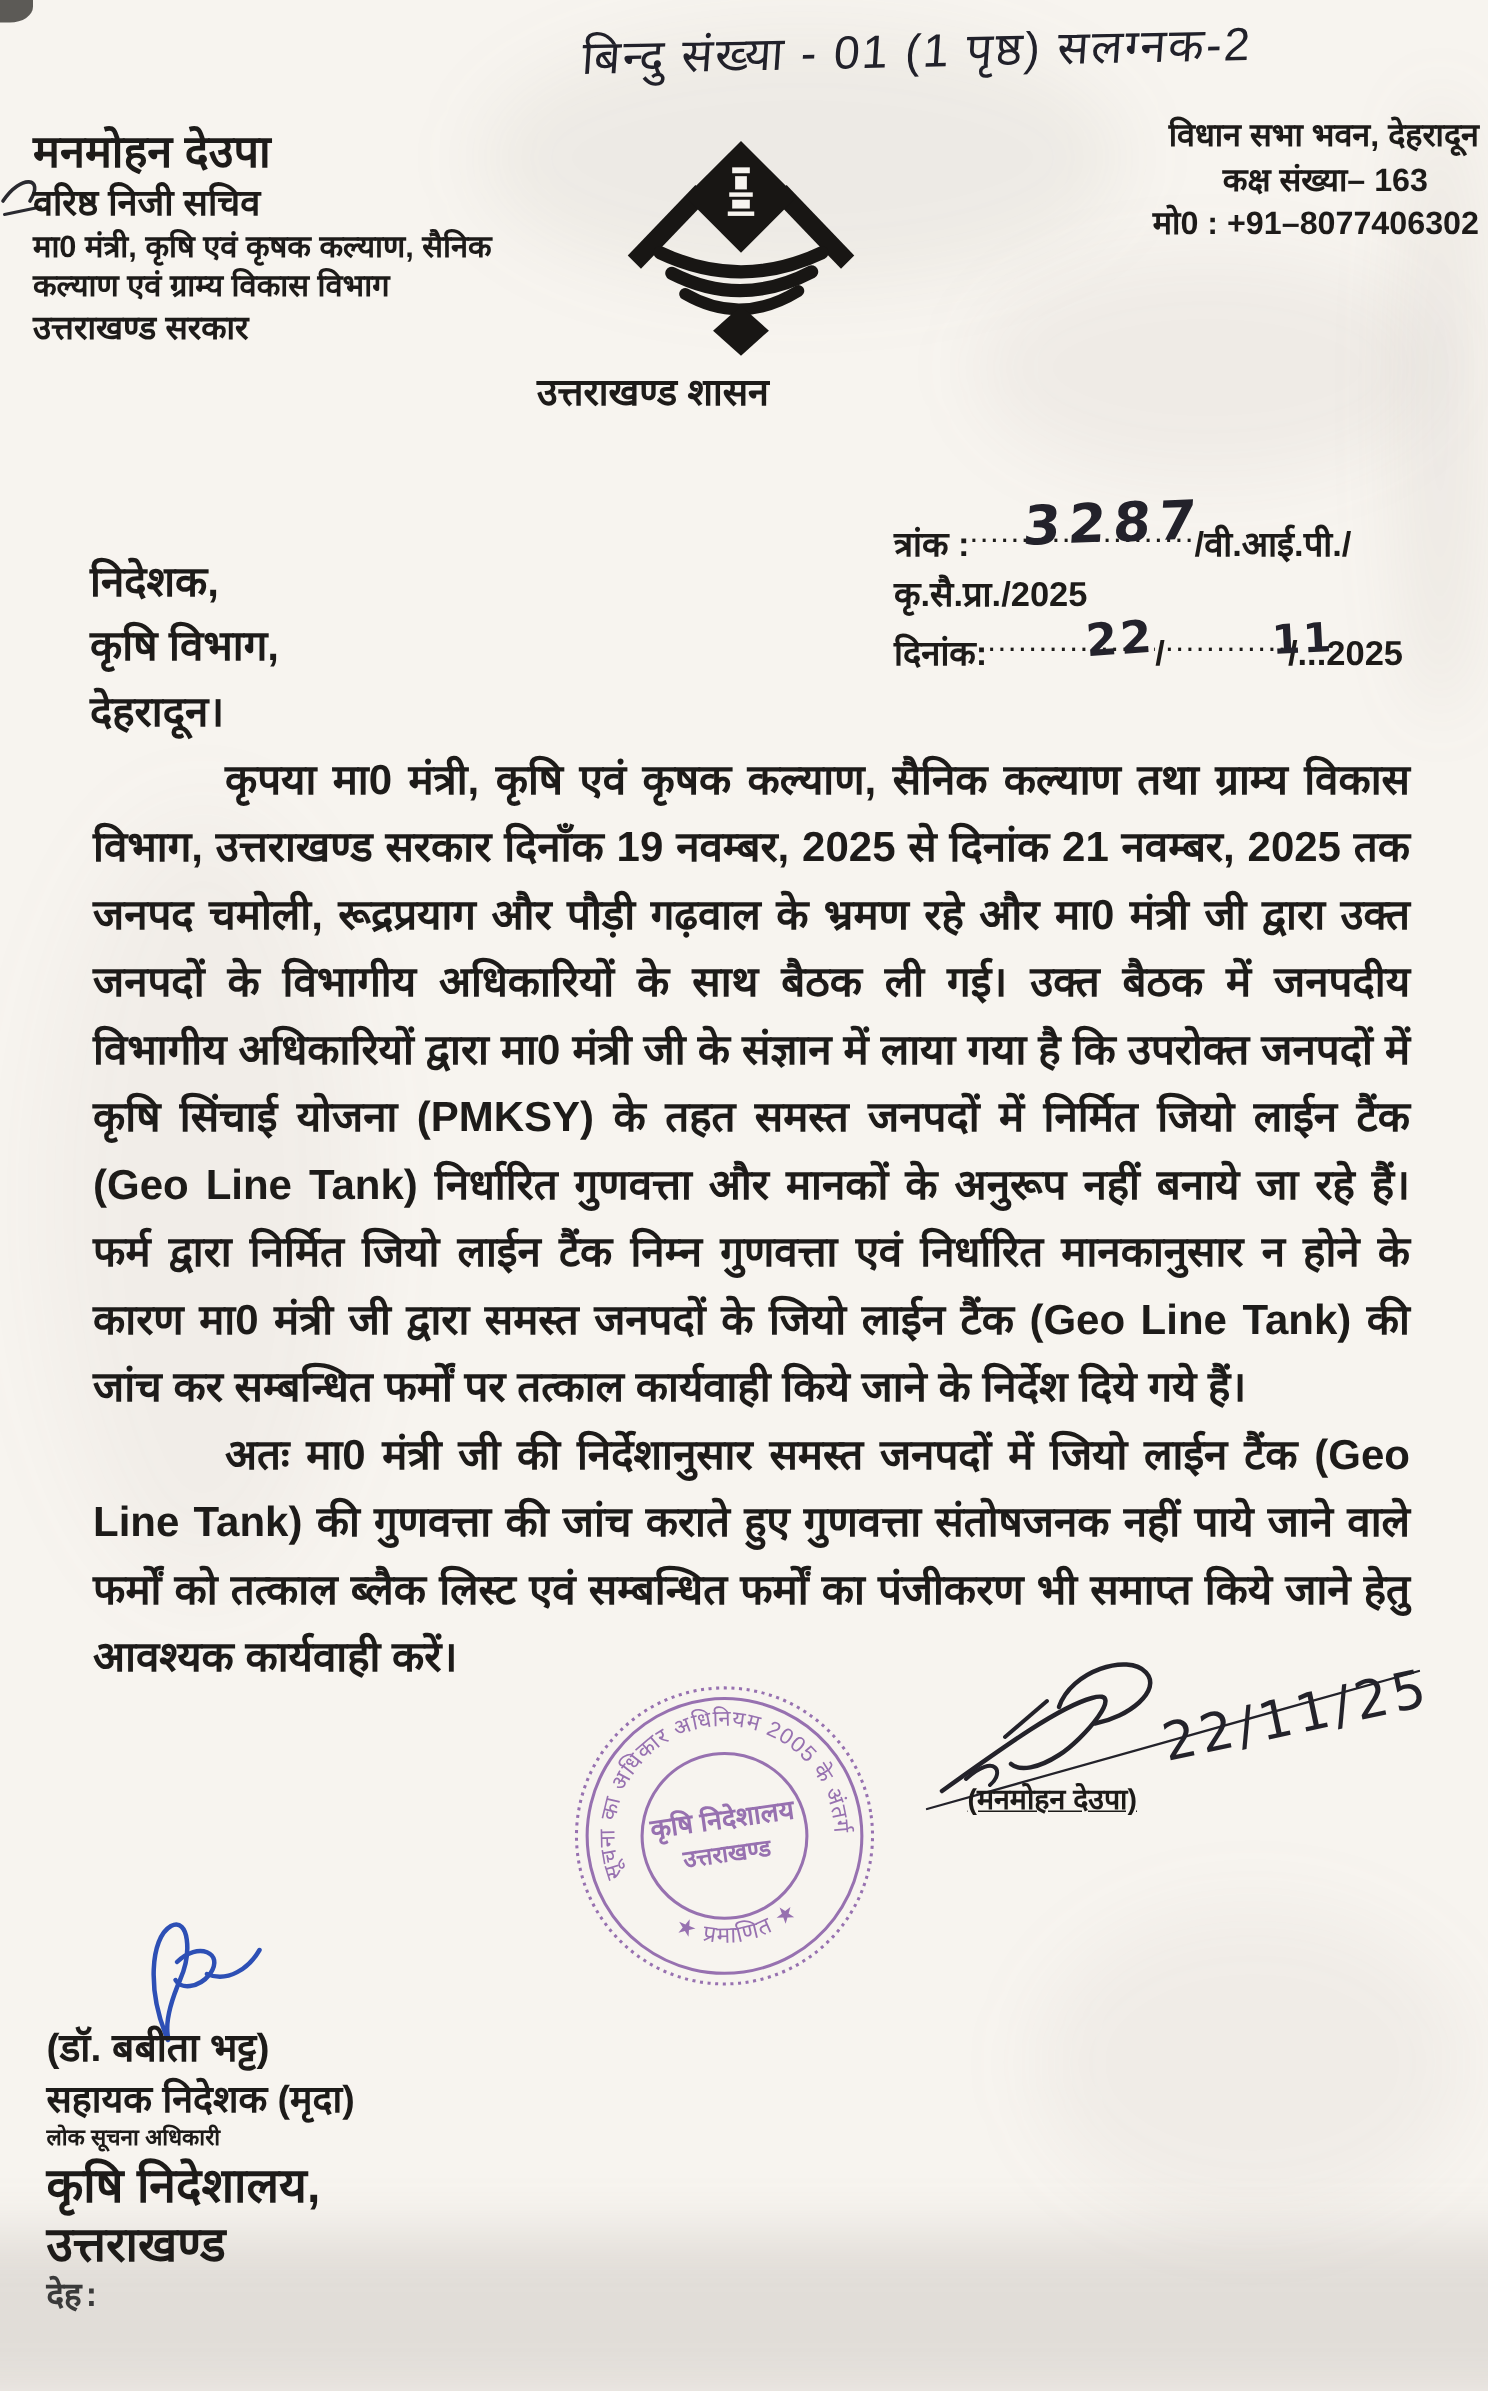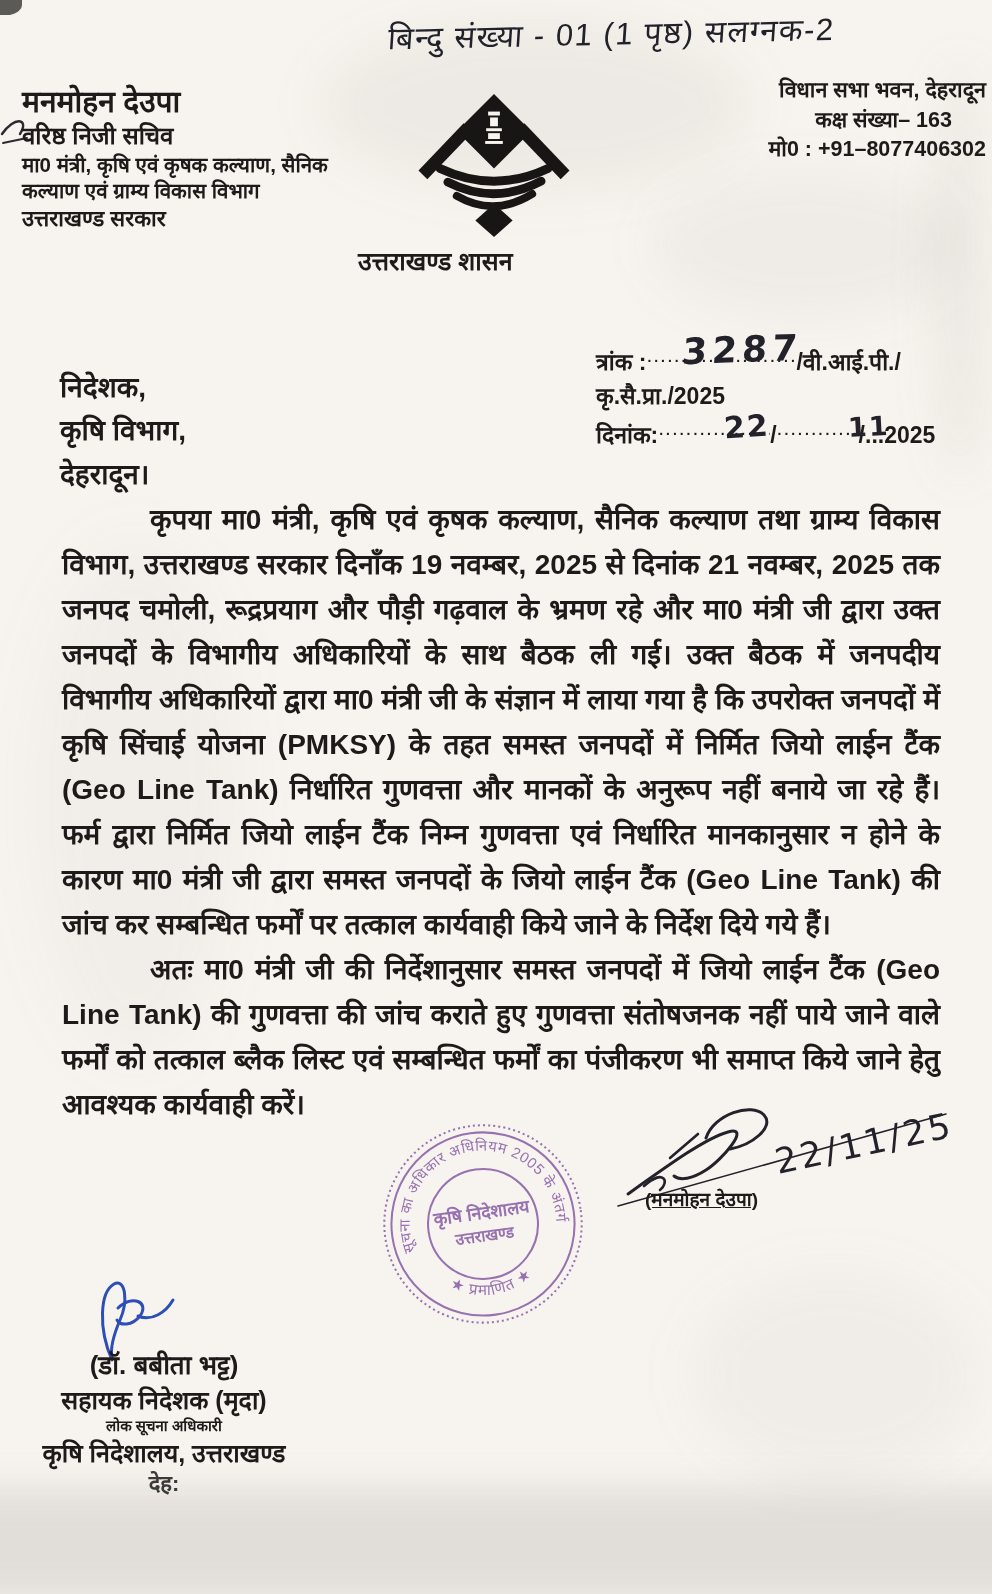--- a/index.html
+++ b/index.html
@@ -61,26 +61,26 @@
 
   
   .sig-min { left:610px; top:1098px; }
   .sig-name { left:645px; top:1186px; font-size:19px;text-decoration:underline; }
 
   
   .stamp { left:366px; top:1120px; opacity:.88; }
 
   
   .sig-pio { left:70px; top:1276px; }
-  .pio { left:14px; top:1350px; width:300px; text-align:center; line-height:1.22; }
+  .pio { left:31px; top:1350px; width:300px; text-align:left; line-height:1.22; }
   .pio .nm { font-size:26px; }
   .pio .t1 { font-size:25px; margin-top:3px; }
   .pio .t2 { font-size:15px; margin-top:2px; }
-  .pio .t3 { font-size:25px; margin-top:2px; }
-  .pio .loc{ font-size:22px; margin-top:3px; color:#3a3a3a; }
+  .pio .t3 { font-size:32px; margin-top:2px; }
+  .pio .loc{ font-size:22px; margin-top:3px; color:#3a3a3a;font-family:Liberation Mono, monospace; }
 </style>
 </head>
 <body>
 
 <div class="smudge" style="left:320px;top:20px;width:430px;height:170px;background:rgba(120,110,100,.07);filter:blur(26px);"></div>
 <div class="smudge" style="left:650px;top:170px;width:310px;height:150px;background:rgba(120,110,100,.06);filter:blur(24px);"></div>
 <div class="smudge" style="left:30px;top:540px;width:210px;height:520px;background:rgba(130,120,110,.05);filter:blur(30px);"></div>
 <div class="smudge" style="left:930px;top:60px;width:60px;height:420px;background:rgba(125,115,105,.08);filter:blur(22px);"></div>
 <div class="smudge" style="left:690px;top:1270px;width:290px;height:210px;background:rgba(130,120,112,.06);filter:blur(26px);"></div>
 <div class="smudge" style="left:-40px;top:1490px;width:1100px;height:110px;background:rgba(140,132,124,.20);filter:blur(18px);border-radius:0;"></div>

